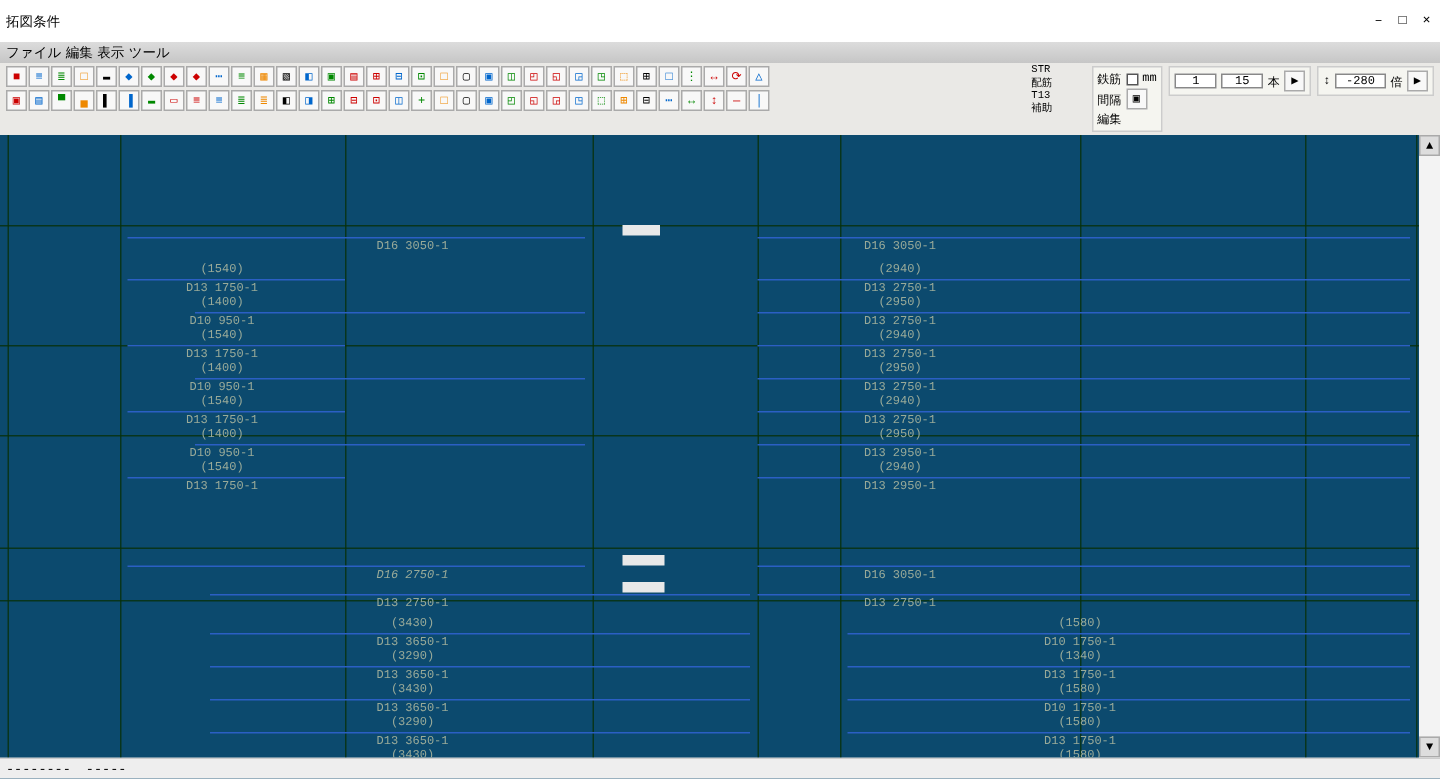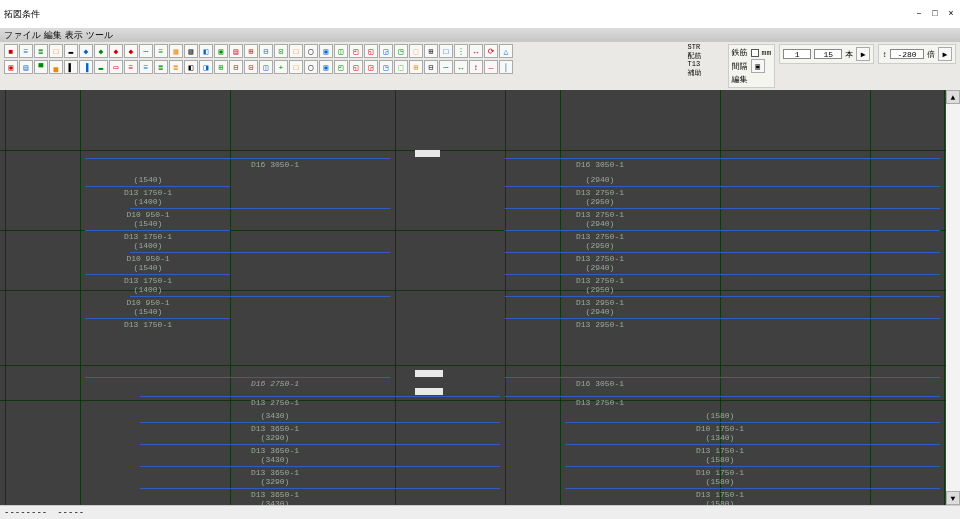--- a/index.html
+++ b/index.html
@@ -75,21 +75,21 @@
   .fieldbox {
     background:#fff; border:1px solid #888; height:10px; width:28px;
     display:flex; align-items:center; justify-content:center; font-size:8px;
   }
   .checkbox {
     width:8px;height:8px;border:1px solid #555;background:#fff;display:inline-block;
   }
   .canvas-wrap { flex:1; display:flex; }
   .canvas {
     flex:1;
-    background:#404040;
+    background:#0c4a6e;
     position:relative;
     overflow:hidden;
   }
   .gridline-v { position:absolute; top:0; bottom:0; width:1px; background:#083008; opacity:.8; }
   .gridline-h { position:absolute; left:0; right:0; height:1px; background:#083008; opacity:.8; }
   .rebar-line {
     position:absolute; height:1px; background:#2b5fc4;
   }
   .rebar-label {
     position:absolute; color:#9a9; font-size:8px; white-space:nowrap;

